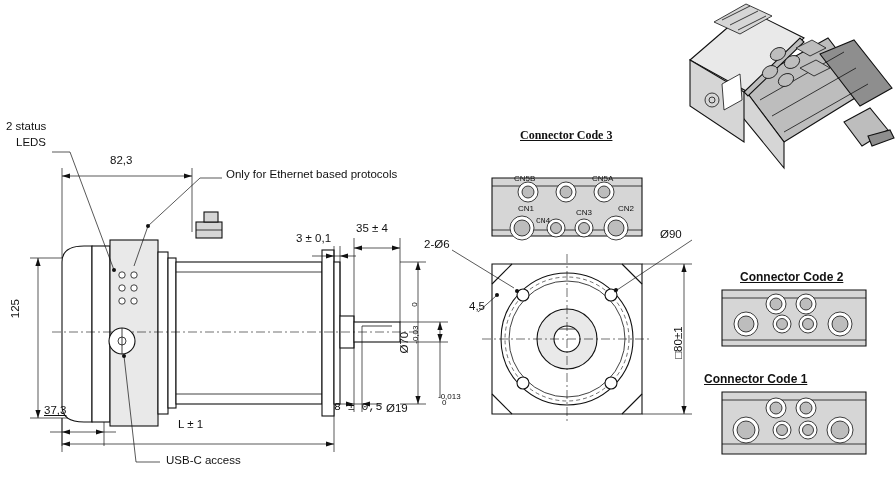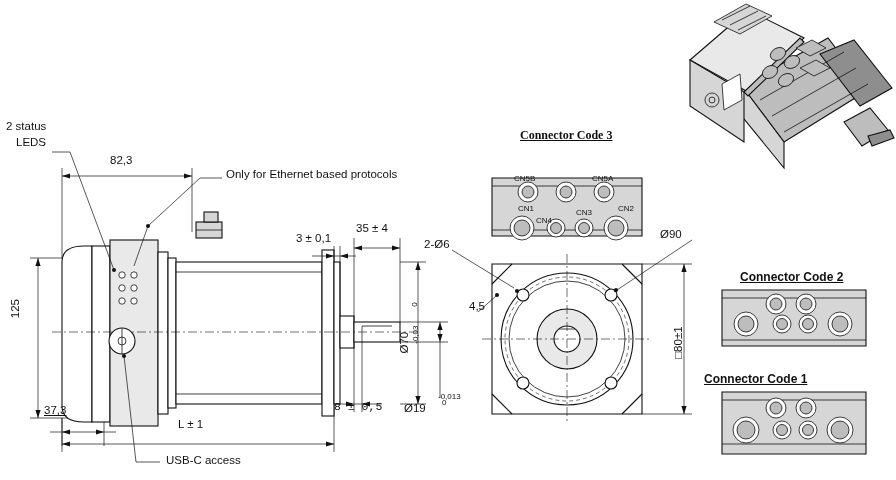--- a/index.html
+++ b/index.html
@@ -288,33 +288,33 @@
   <div class="lbl" style="left:178px;top:418px;">L ± 1</div>
 
   <div class="lbl" style="left:296px;top:232px;">3 ± 0,1</div>
   <div class="lbl" style="left:356px;top:222px;">35 ± 4</div>
   <div class="lbl" style="left:334px;top:400px;font-family:Liberation Mono, monospace;">8 ± 0,5</div>
 
   <div class="lbl vert" style="left:394px;top:336px;transform:rotate(-90deg);">Ø70</div>
   <div class="lbl tiny vert" style="left:412px;top:300px;transform:rotate(-90deg);">0</div>
   <div class="lbl tiny vert" style="left:406px;top:330px;transform:rotate(-90deg);">-0,03</div>
 
-  <div class="lbl" style="left:404px;top:402px;">Ø19</div>
+  <div class="lbl" style="left:386px;top:402px;">Ø19</div>
   <div class="lbl tiny" style="left:442px;top:398px;">0</div>
   <div class="lbl tiny" style="left:438px;top:392px;">-0,013</div>
 
   <div class="lbl" style="left:424px;top:238px;">2-Ø6</div>
   <div class="lbl" style="left:660px;top:228px;">Ø90</div>
   <div class="lbl" style="left:469px;top:300px;">4,5</div>
   <div class="lbl vert" style="left:662px;top:336px;transform:rotate(-90deg);">□80±1</div>
 
   <div class="ttl" style="left:520px;top:128px;font-family:Liberation Serif, serif;">Connector Code 3</div>
   <div class="ttl" style="left:740px;top:270px;">Connector Code 2</div>
   <div class="ttl" style="left:704px;top:372px;">Connector Code 1</div>
 
   <div class="lbl tiny" style="left:514px;top:174px;">CN5B</div>
   <div class="lbl tiny" style="left:592px;top:174px;">CN5A</div>
   <div class="lbl tiny" style="left:498px;top:204px;margin-left:20px;">CN1</div>
-  <div class="lbl tiny" style="left:536px;top:216px;">CN4</div>
+  <div class="lbl tiny" style="left:536px;top:216px;font-family:Liberation Mono, monospace;">CN4</div>
   <div class="lbl tiny" style="left:576px;top:208px;">CN3</div>
   <div class="lbl tiny" style="left:618px;top:204px;">CN2</div>
 
 </div>
 
 </body></html>

